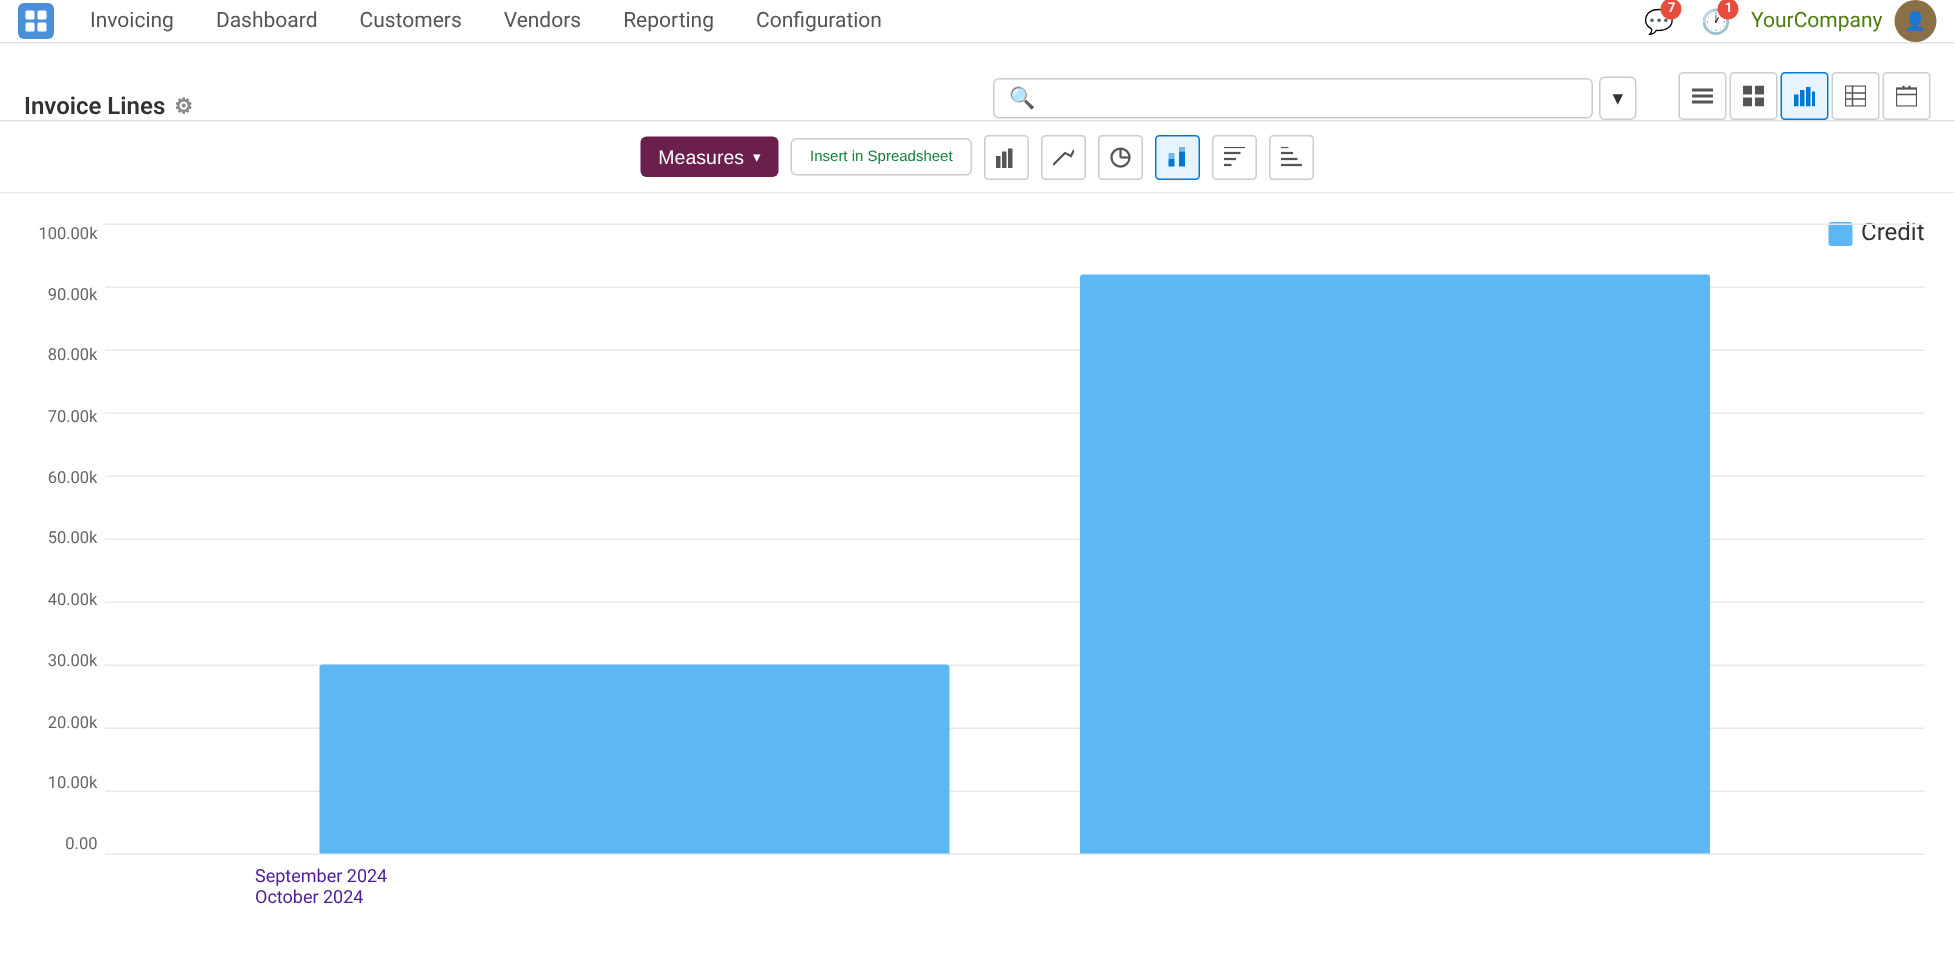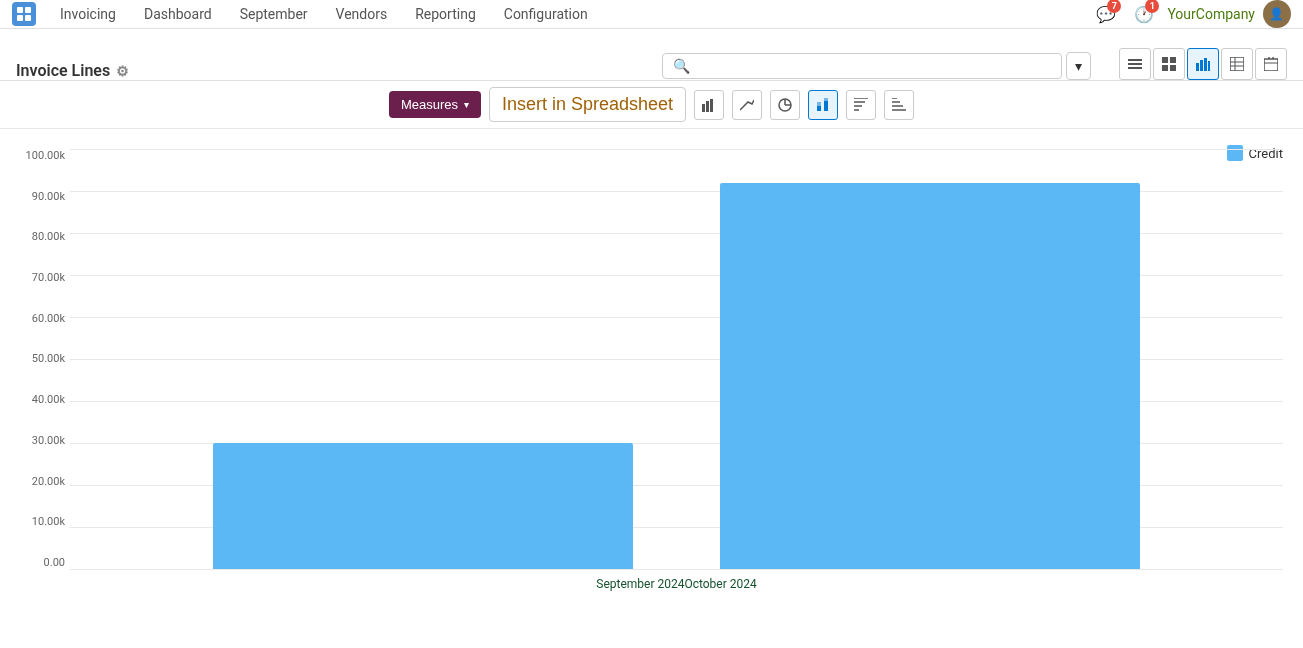--- a/index.html
+++ b/index.html
@@ -71,50 +71,50 @@
       padding: 0 16px; gap: 8px; border-bottom: 1px solid #e8e8e8; justify-content: center;
     }
     .measures-btn {
       background: #6b1f4d; color: #fff; border: none; border-radius: 4px;
       padding: 6px 12px; cursor: pointer; font-size: 13px;
       display: flex; align-items: center; gap: 6px;
     }
     .measures-btn .arrow { font-size: 10px; }
     .insert-btn {
       border: 1px solid #ccc; background: #fff; border-radius: 4px;
-      padding: 6px 12px; cursor: pointer; font-size: 18px; color: #a16207;
+      padding: 6px 12px; cursor: pointer; font-size: 10px; color: #15803d;
     }
     .chart-type-btn {
       width: 30px; height: 30px; border: 1px solid #ccc; border-radius: 3px;
       display: flex; align-items: center; justify-content: center;
       cursor: pointer; background: #fff; color: #555; font-size: 14px;
     }
     .chart-type-btn.active { border-color: #0078d4; background: #e8f4fd; color: #0078d4; }
     .chart-legend {
       position: absolute; top: 16px; right: 20px;
-      display: flex; align-items: flex-end; gap: 6px; font-size: 13px;
+      display: flex; align-items: flex-end; gap: 6px; font-size: 16px;
     }
     .legend-color { width: 16px; height: 16px; border-radius: 2px; }
   </style>
 </head>
 <body>
 
 <nav>
   <div class="top-nav">
     <div class="nav-logo">
       <svg width="16" height="16" viewBox="0 0 16 16">
         <rect x="1" y="1" width="6" height="6" fill="white" rx="1"></rect>
         <rect x="9" y="1" width="6" height="6" fill="white" rx="1"></rect>
         <rect x="1" y="9" width="6" height="6" fill="white" rx="1"></rect>
         <rect x="9" y="9" width="6" height="6" fill="white" rx="1"></rect>
       </svg>
     </div>
     <span class="nav-item">Invoicing</span>
     <span class="nav-item">Dashboard</span>
-    <span class="nav-item">September</span>
+    <span class="nav-item">Customers</span>
     <span class="nav-item">Vendors</span>
     <span class="nav-item">Reporting</span>
     <span class="nav-item">Configuration</span>
     <div class="nav-spacer"></div>
     <div class="nav-right">
       <div class="nav-icon-btn">
         💬
         <span class="nav-badge">7</span>
       </div>
       <div class="nav-icon-btn">
@@ -274,17 +274,17 @@
     <div style="position:absolute; top:0; left:0; right:0; bottom:0; display:flex; align-items:flex-end; justify-content:space-around; padding: 0 100px;">
       <div style="display:flex; flex-direction:column; align-items:center;">
         <div style="width:420px; height:126px; background:#5bb8f5; border-radius:2px 2px 0 0;"></div>
       </div>
       <div style="display:flex; flex-direction:column; align-items:center;">
         <div style="width:420px; height:386px; background:#5bb8f5; border-radius:2px 2px 0 0;"></div>
       </div>
     </div>
   </div>
 
-  <div style="display:flex; justify-content:center; padding: 8px 100px 0; font-size:12px; color:#14532d;">
+  <div style="display:flex; justify-content:space-between; padding: 8px 100px 0; font-size:12px; color:#4c1d95;flex-direction:column;">
     <span>September 2024</span>
     <span>October 2024</span>
   </div>
 </div>
 
 </body></html>

